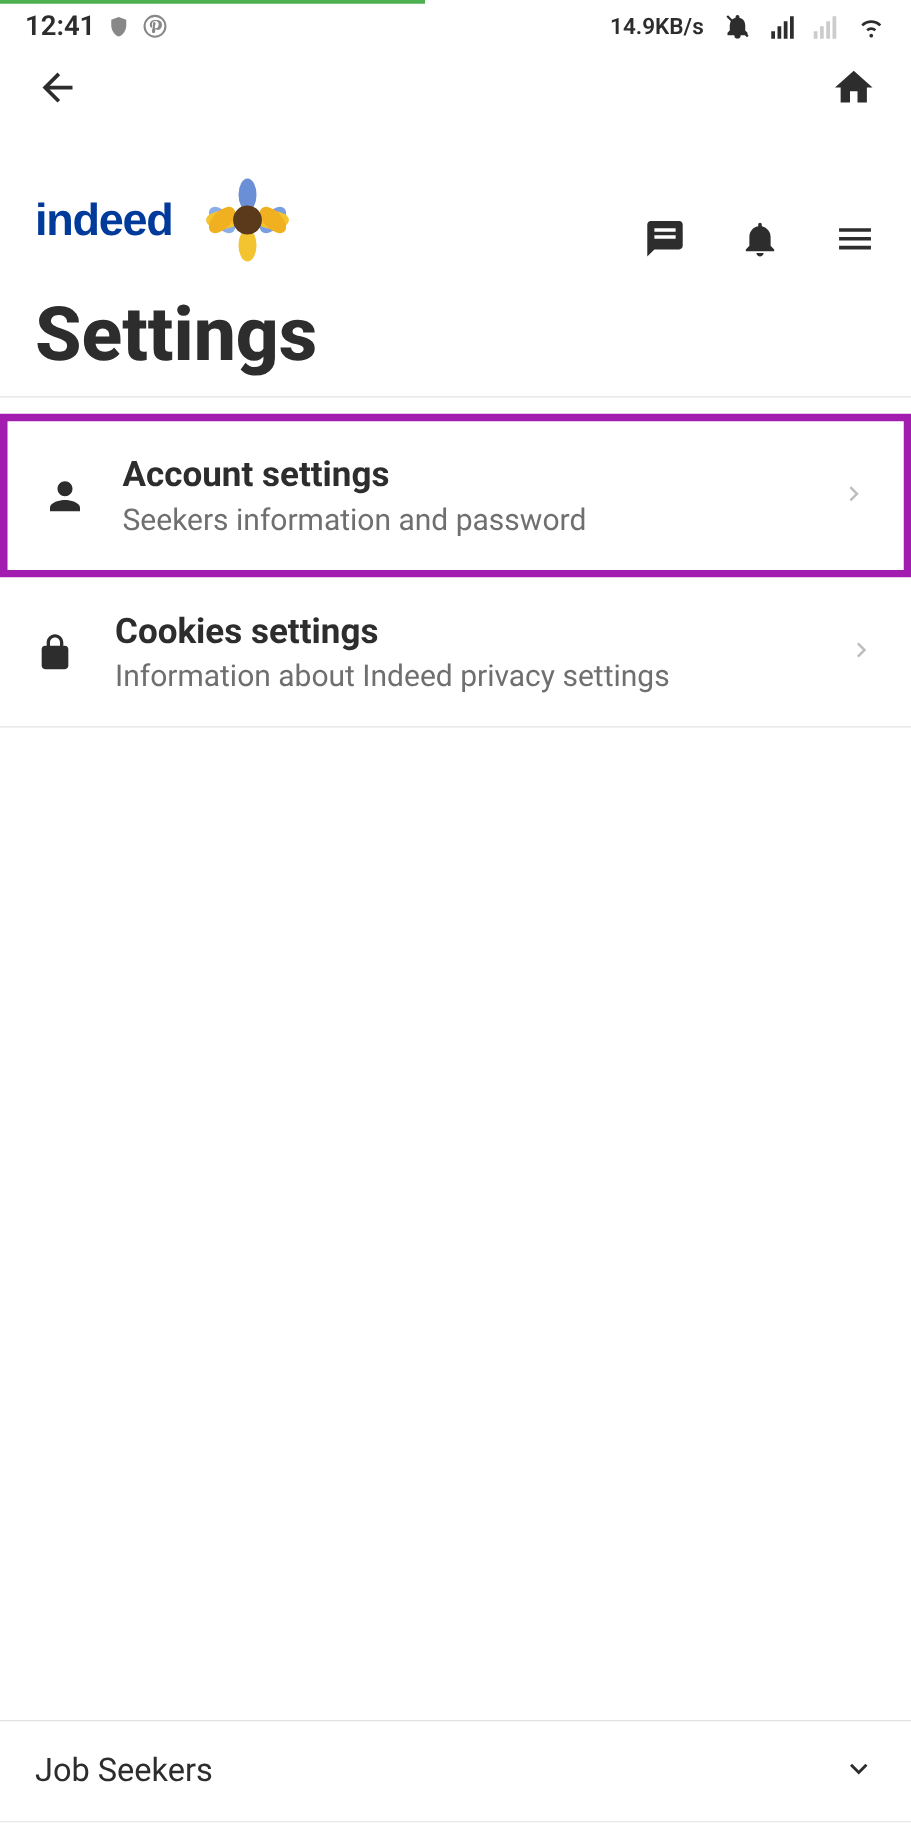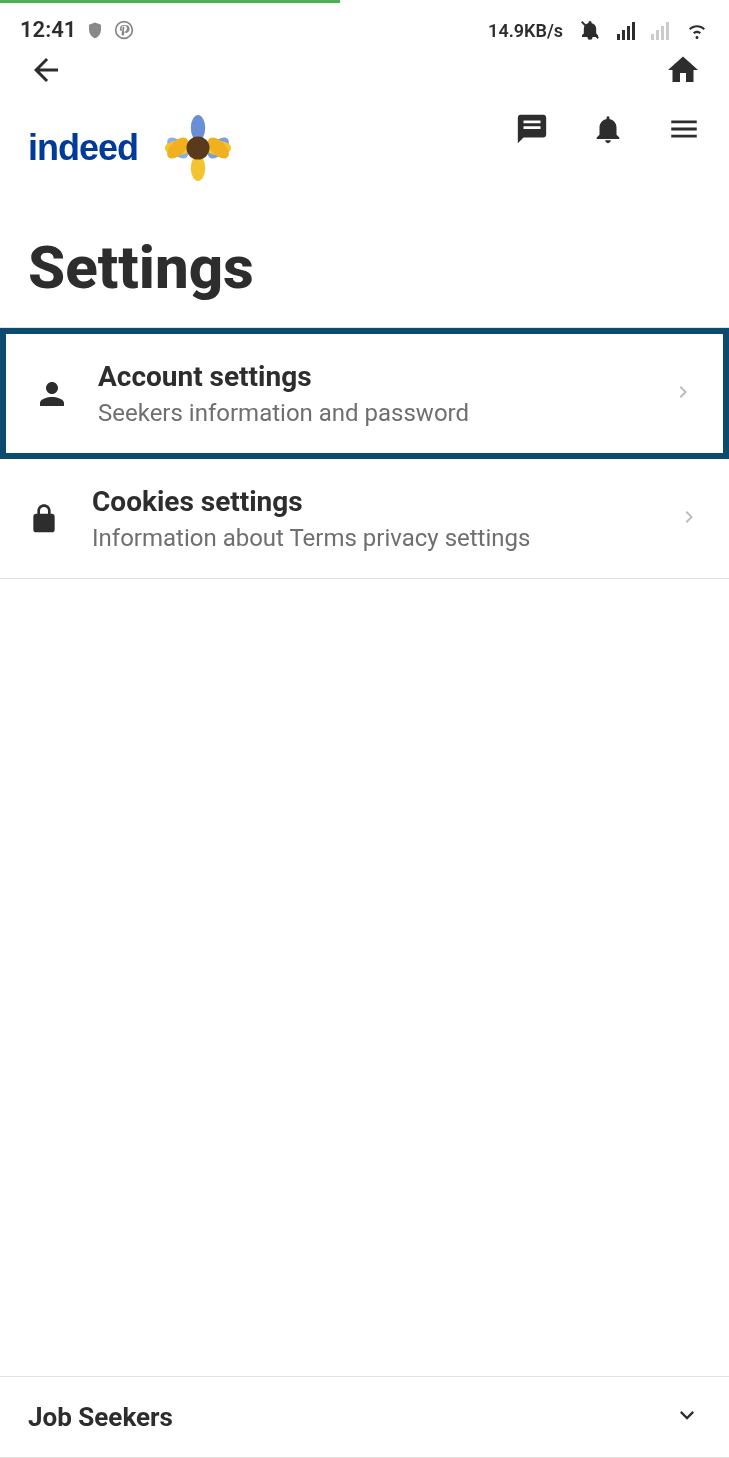--- a/index.html
+++ b/index.html
@@ -19,21 +19,21 @@
       position: absolute;
       top: 0;
       left: 0;
       width: 340px;
       height: 3px;
       background: #4caf50;
     }
     .status-bar {
       height: 42px;
       display: flex;
-      align-items: flex-end;
+      align-items: center;
       justify-content: space-between;
       padding: 0 20px;
       font-size: 22px;
       font-weight: 600;
       color: #2d2d2d;
     }
     .status-left {
       display: flex;
       align-items: center;
       gap: 10px;
@@ -54,21 +54,21 @@
       align-items: center;
       justify-content: space-between;
       padding: 0 28px;
     }
     .back-arrow svg, .home-icon svg {
       fill: #2d2d2d;
     }
     .app-header {
       height: 100px;
       display: flex;
-      align-items: flex-start;
+      align-items: flex-end;
       justify-content: space-between;
       padding: 0 28px;
       margin-top: 10px;
     }
     .logo-group {
       display: flex;
       align-items: center;
       gap: 24px;
     }
     .indeed-logo {
@@ -88,35 +88,36 @@
       align-items: center;
       gap: 42px;
     }
     .header-icons svg {
       fill: #2d2d2d;
     }
     .page-title {
       font-size: 60px;
       font-weight: 800;
       color: #2d2d2d;
-      padding: 20px 28px 24px;
+      padding: 20px 28px 14px;
     }
     .settings-list {
       border-top: 1px solid #e4e2e0;
     }
     .list-item {
       display: flex;
       align-items: center;
       padding: 26px 28px;
       border-bottom: 1px solid #e4e2e0;
       position: relative;
       background: #fff;
     }
     .list-item.highlighted {
-      border: 6px solid #0c4a6e;
+      border: 6px solid #a21caf;
+      margin-top: 13px;
     }
     .list-icon {
       width: 40px;
       display: flex;
       align-items: center;
       justify-content: flex-start;
       margin-right: 24px;
     }
     .list-icon svg {
       fill: #2d2d2d;
@@ -148,21 +149,21 @@
     }
     .accordion-item {
       display: flex;
       align-items: center;
       justify-content: space-between;
       padding: 24px 28px;
       border-bottom: 1px solid #e4e2e0;
     }
     .accordion-title {
       font-size: 26px;
-      font-weight: 700;
+      font-weight: 400;
       color: #2d2d2d;
     }
     .accordion-item svg {
       fill: #2d2d2d;
     }
     .footer-links {
       padding: 28px 28px 60px;
     }
     .copyright {
       font-size: 24px;
@@ -318,21 +319,21 @@
   </div>
 
   <div class="list-item">
     <span class="list-icon">
       <svg width="32" height="32" viewBox="0 0 24 24">
           <path d="M18 8h-1V6c0-2.8-2.2-5-5-5S7 3.2 7 6v2H6c-1.1 0-2 .9-2 2v10c0 1.1.9 2 2 2h12c1.1 0 2-.9 2-2V10c0-1.1-.9-2-2-2zM9 6c0-1.7 1.3-3 3-3s3 1.3 3 3v2H9V6z"></path>
         </svg>
     </span>
     <div class="list-text">
       <div class="list-title">Cookies settings</div>
-      <div class="list-subtitle">Information about Terms privacy settings</div>
+      <div class="list-subtitle">Information about Indeed privacy settings</div>
     </div>
     <span class="chevron">
       <svg width="24" height="24" viewBox="0 0 24 24">
           <path d="M8.6 16.6L13.2 12 8.6 7.4 10 6l6 6-6 6z"></path>
         </svg>
     </span>
   </div>
 </div>
 
 <div class="footer-section">

